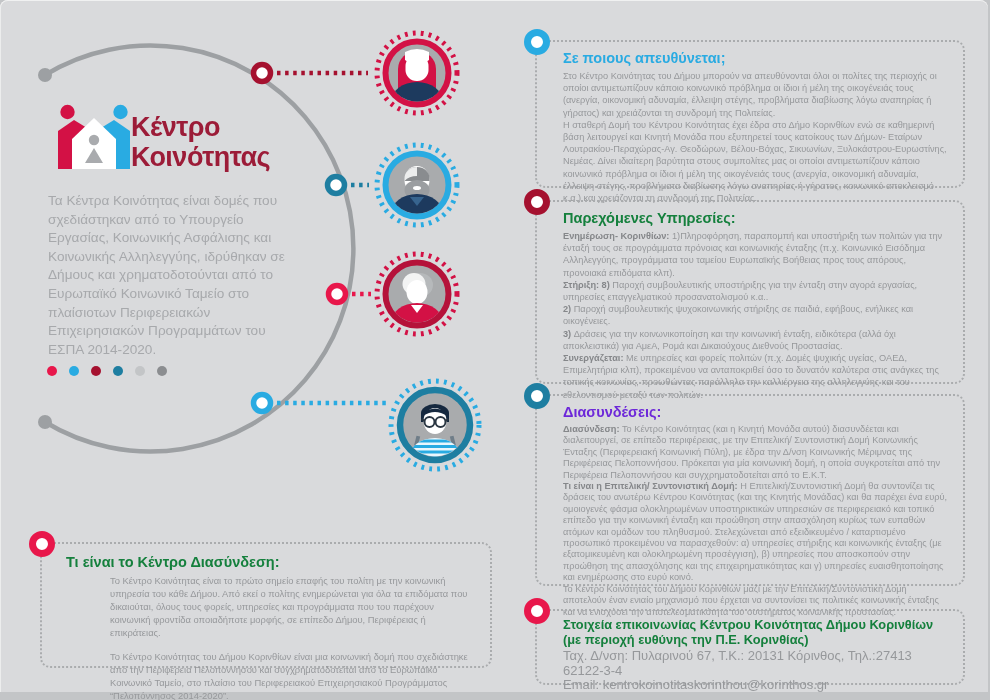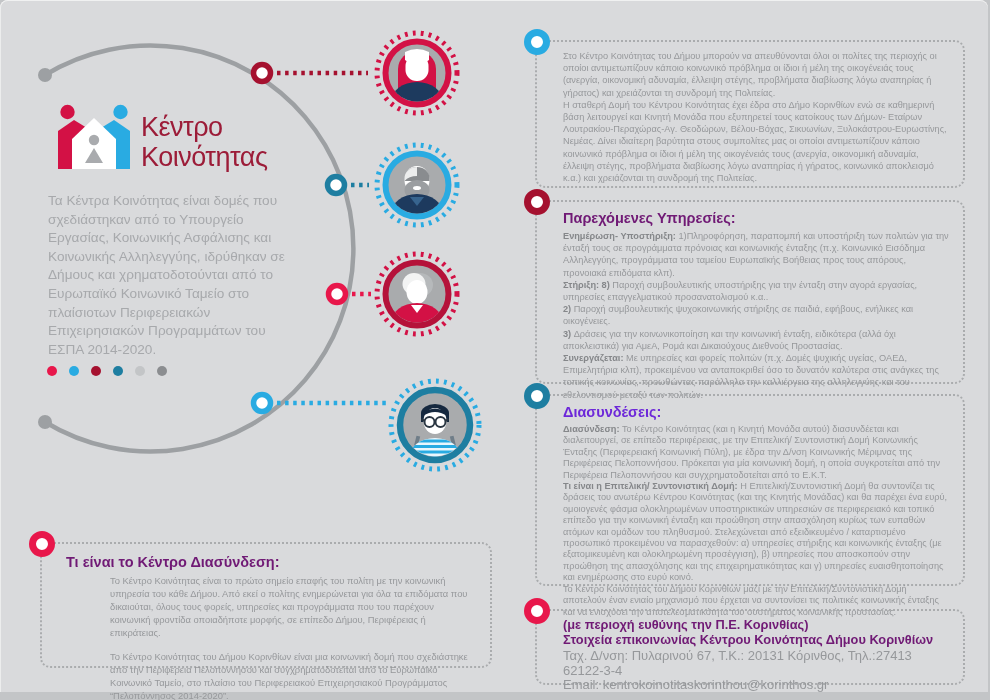--- a/index.html
+++ b/index.html
@@ -5,22 +5,22 @@
   html,body{margin:0;padding:0;background:#b9bbbd;}
   .canvas{position:relative;width:990px;height:700px;background:#c3c5c7;overflow:hidden;
           font-family:"Liberation Sans",sans-serif;}
   .sheet{position:absolute;left:0;top:0;width:988px;height:692px;background:#d9dadc;
          border-radius:8px 8px 0 0;box-shadow:inset 0 1px 0 #f0f1f1, inset 1px 0 0 #eceded;}
   svg{display:block;}
   .arc-layer{position:absolute;left:0;top:0;pointer-events:none;}
 
   
   .logo-mark{position:absolute;left:57px;top:104px;}
-  .logo-title{position:absolute;left:131px;top:112px;color:#9c1c38;font-weight:normal;
-              font-size:27px;line-height:30px;letter-spacing:-0.5px;margin-left:10px;}
+  .logo-title{position:absolute;left:131px;top:112px;color:#9c1c38;font-weight:bold;
+              font-size:27px;line-height:30px;letter-spacing:-0.5px;}
   .intro{position:absolute;left:46px;top:190px;width:252px;margin:2px;color:#a7a9ac;
          font-size:13.6px;line-height:18.6px;}
   .dots{position:absolute;left:47px;top:366px;display:flex;gap:12px;}
   .dot{width:10px;height:10px;border-radius:50%;}
   .d1{background:#e8174b}.d2{background:#29abe2}.d3{background:#a5112f}
   .d4{background:#1e7ea1}.d5{background:#c3c5c7}.d6{background:#8b8d90}
 
   
   .avatar{position:absolute;}
 
@@ -31,21 +31,21 @@
              border:7px solid #29abe2;border-radius:50%;background:#fff;display:block;}
   .sec h2{margin:0 0 3px 0;font-size:14.5px;line-height:17px;}
   .sec p{margin:0;color:#96989b;font-size:9.2px;line-height:12.2px;}
   .sec p b{color:#85878a;}
   .sec.tight p{line-height:11.4px;}
   .sec.what{padding-left:24px;padding-top:10px;}
   .sec.what p{font-size:9.4px;line-height:13px;margin-left:44px;}
   .sec.what p + p{margin-top:11px;}
   .sec.contact h2{font-size:12.8px;line-height:15px;margin-bottom:2px;}
   .sec.contact p{font-size:13px;line-height:14.5px;}
-  .c-blue{color:#29abe2}.c-crimson{color:#701a75}.c-teal{color:#6d28d9}
+  .c-blue{color:#29abe2}.c-crimson{color:#15803d}.c-teal{color:#6d28d9}
   .r-blue{border-color:#29abe2!important}.r-darkred{border-color:#a5112f!important}
   .r-teal{border-color:#1e7ea1!important}.r-crimson{border-color:#e8174b!important}
 </style>
 </head>
 <body>
 
 <div class="canvas">
  <div class="sheet">
 
   <svg class="arc-layer" width="520" height="520" viewBox="0 0 520 520">
@@ -178,28 +178,29 @@
           <path d="M -0.7 -3 L 0.7 -3"></path>
           <path d="M -10.4 -4 L -13.5 -6"></path>
           <path d="M 10.4 -4 L 13.5 -6"></path>
         </g>
       </g>
     </svg>
   </div>
 
   <section class="sec" style="left:535px;top:40px;width:430px;height:148px">
     <span class="ring r-blue"></span>
+    <h2 class="c-blue">Σε ποιους απευθύνεται;</h2>
     <p>Στο Κέντρο Κοινότητας του Δήμου μπορούν να απευθύνονται όλοι οι πολίτες της περιοχής οι οποίοι αντιμετωπίζουν κάποιο κοινωνικό πρόβλημα οι ίδιοι ή μέλη της οικογένειάς τους (ανεργία, οικονομική αδυναμία, έλλειψη στέγης, προβλήματα διαβίωσης λόγω αναπηρίας ή γήρατος) και χρειάζονται τη συνδρομή της Πολιτείας.</p>
     <p>Η σταθερή Δομή του Κέντρου Κοινότητας έχει έδρα στο Δήμο Κορινθίων ενώ σε καθημερινή βάση λειτουργεί και Κινητή Μονάδα που εξυπηρετεί τους κατοίκους των Δήμων- Εταίρων Λουτρακίου-Περαχώρας-Αγ. Θεοδώρων, Βέλου-Βόχας, Σικυωνίων, Ξυλοκάστρου-Ευρωστίνης, Νεμέας. Δίνει ιδιαίτερη βαρύτητα στους συμπολίτες μας οι οποίοι αντιμετωπίζουν κάποιο κοινωνικό πρόβλημα οι ίδιοι ή μέλη της οικογένειάς τους (ανεργία, οικονομική αδυναμία, έλλειψη  στέγης, προβλήματα διαβίωσης λόγω αναπηρίας ή γήρατος, κοινωνικό αποκλεισμό κ.α.) και χρειάζονται τη συνδρομή της Πολιτείας.</p>
   </section>
 
   <section class="sec" style="left:535px;top:200px;width:430px;height:184px">
     <span class="ring r-darkred"></span>
     <h2 class="c-crimson">Παρεχόμενες Υπηρεσίες:</h2>
-    <p><b>Ενημέρωση- Υποστήριξη: </b><span>1)Πληροφόρηση, παραπομπή και υποστήριξη των πολιτών για την ένταξή τους σε προγράμματα πρόνοιας και κοινωνικής ένταξης  (π.χ. Κοινωνικό Εισόδημα Αλληλεγγύης, προγράμματα του ταμείου Ευρωπαϊκής Βοήθειας προς τους απόρους, προνοιακά επιδόματα κλπ).</span></p>
+    <p><b>Ενημέρωση- Κορινθίων: </b><span>1)Πληροφόρηση, παραπομπή και υποστήριξη των πολιτών για την ένταξή τους σε προγράμματα πρόνοιας και κοινωνικής ένταξης  (π.χ. Κοινωνικό Εισόδημα Αλληλεγγύης, προγράμματα του ταμείου Ευρωπαϊκής Βοήθειας προς τους απόρους, προνοιακά επιδόματα κλπ).</span></p>
     <p><b>Στήριξη: 8) </b><span>Παροχή συμβουλευτικής υποστήριξης για την ένταξη στην αγορά εργασίας, υπηρεσίες επαγγελματικού προσανατολισμού κ.α..</span></p>
     <p><b>2) </b><span>Παροχή συμβουλευτικής ψυχοκοινωνικής στήριξης σε παιδιά, εφήβους, ενήλικες και οικογένειες.</span></p>
     <p><b>3) </b><span>Δράσεις για την κοινωνικοποίηση και την κοινωνική ένταξη, ειδικότερα (αλλά όχι αποκλειστικά) για ΑμεΑ, Ρομά και Δικαιούχους Διεθνούς Προστασίας.</span></p>
     <p><b>Συνεργάζεται: </b><span>Με υπηρεσίες και φορείς πολιτών (π.χ. Δομές ψυχικής υγείας, ΟΑΕΔ, Επιμελητήρια κλπ), προκειμένου να ανταποκριθεί όσο το δυνατόν καλύτερα στις ανάγκες της τοπικής κοινωνίας, προωθώντας παράλληλα την καλλιέργεια της αλληλεγγύης και του εθελοντισμού μεταξύ των πολιτών.</span></p>
   </section>
 
   <section class="sec tight" style="left:535px;top:394px;width:430px;height:192px">
     <span class="ring r-teal"></span>
     <h2 class="c-teal">Διασυνδέσεις:</h2>
     <p><b>Διασύνδεση: </b><span>Το Κέντρο Κοινότητας (και η Κινητή Μονάδα αυτού) διασυνδέεται και διαλειτουργεί, σε επίπεδο περιφέρειας, με την Επιτελική/ Συντονιστική Δομή Κοινωνικής Ένταξης (Περιφερειακή Κοινωνική Πύλη), με έδρα την Δ/νση Κοινωνικής Μέριμνας της Περιφέρειας Πελοποννήσου. Πρόκειται για μία κοινωνική δομή, η οποία συγκροτείται από την  Περιφέρεια Πελοποννήσου και συγχρηματοδοτείται από το Ε.Κ.Τ.</span></p>
@@ -210,21 +211,21 @@
   <section class="sec what" style="left:40px;top:542px;width:452px;height:126px">
     <span class="ring r-crimson"></span>
     <h2 class="c-crimson">Τι είναι το Κέντρο Διασύνδεση:</h2>
     <p>Το Κέντρο Κοινότητας είναι το πρώτο σημείο επαφής του πολίτη με την κοινωνική υπηρεσία του κάθε Δήμου. Από εκεί ο πολίτης ενημερώνεται για όλα τα επιδόματα που δικαιούται, όλους τους φορείς, υπηρεσίες και προγράμματα που του παρέχουν κοινωνική φροντίδα οποιαδήποτε μορφής, σε επίπεδο Δήμου, Περιφέρειας ή επικράτειας.</p>
     <p>Το Κέντρο Κοινότητας  του Δήμου Κορινθίων είναι μια κοινωνική δομή που σχεδιάστηκε από την Περιφέρεια Πελοποννήσου και συγχρηματοδοτείται από το Ευρωπαϊκό Κοινωνικό Ταμείο, στο πλαίσιο του Περιφερειακού Επιχειρησιακού Προγράμματος “Πελοπόννησος 2014-2020”.</p>
   </section>
 
   <section class="sec contact" style="left:535px;top:609px;width:430px;height:76px;padding-top:6px">
     <span class="ring r-crimson"></span>
     <h2 class="c-crimson">
+      <span style="display:block">Στοιχεία επικοινωνίας Κέντρου Κοινότητας Δήμου Κορινθίων</span>
       <span style="display:block">(με περιοχή ευθύνης την Π.Ε. Κορινθίας)</span>
-      <span style="display:block">Στοιχεία επικοινωνίας Κέντρου Κοινότητας Δήμου Κορινθίων</span>
     </h2>
     <p>Ταχ. Δ/νση: Πυλαρινού 67, Τ.Κ.: 20131 Κόρινθος, Τηλ.:27413 62122-3-4</p>
     <p>Email: kentrokoinotitaskorinthou@korinthos.gr</p>
   </section>
 
  </div>
 </div>
 
 </body></html>

